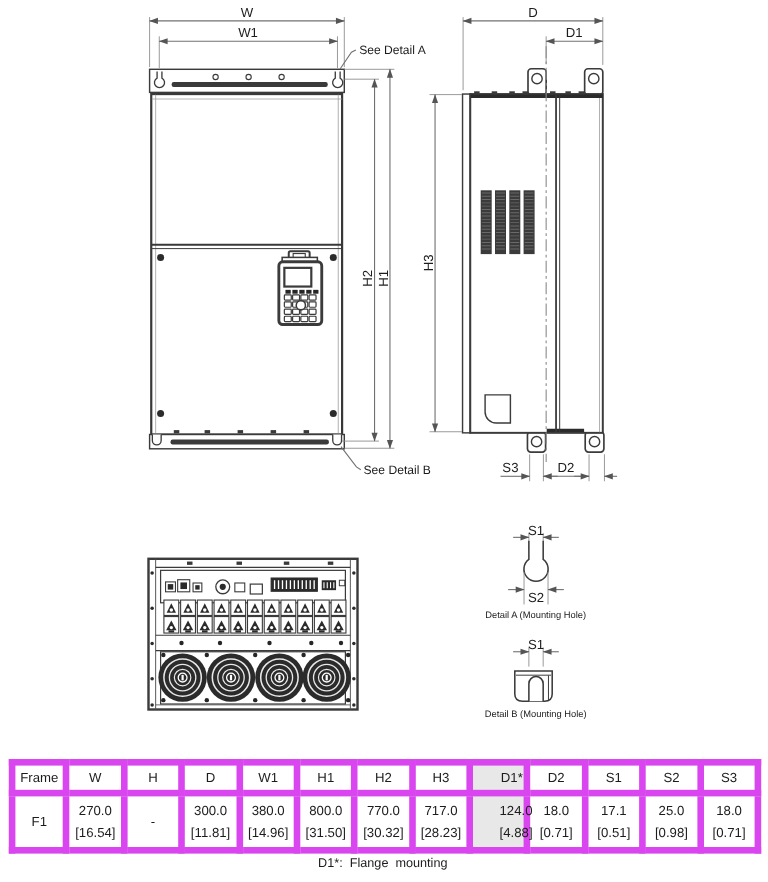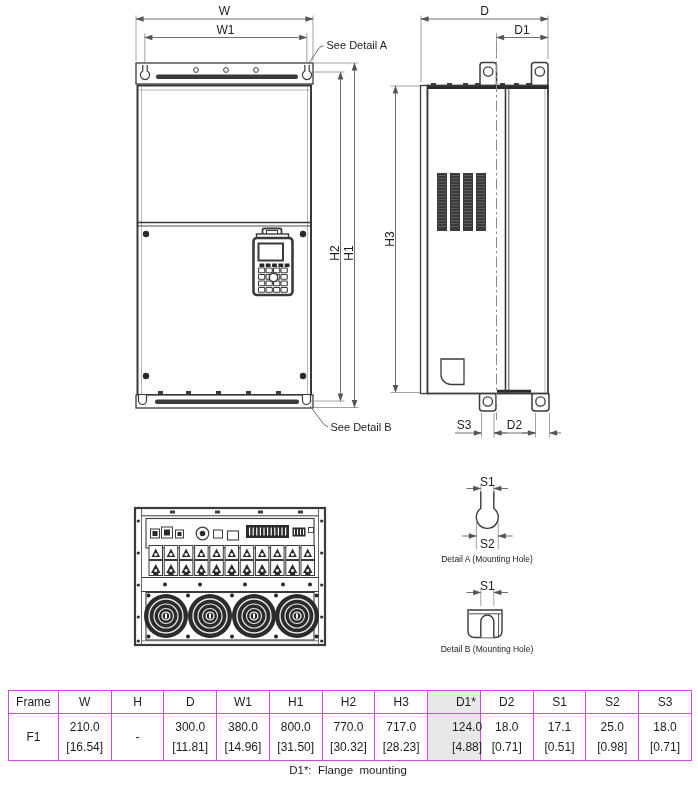--- a/index.html
+++ b/index.html
@@ -9,21 +9,21 @@
   .lab{font-size:12px;}
   .small{font-size:11px;}
   .cap{font-size:8.5px;}
   .ln{stroke:#3b3b3b;fill:none;}
   .fw{fill:#fff;stroke:#3b3b3b;}
   .dim{stroke:#707070;stroke-width:1;fill:none;}
   .ext{stroke:#8c8c8c;stroke-width:0.8;fill:none;}
   .twrap{padding:0 6px 0 8px;}
   .unit{font-size:11.5px;text-align:right;white-space:pre;margin:0 2px 2px 0;}
   table{width:100%;border-collapse:collapse;table-layout:fixed;text-align:center;}
-  th,td{border:1px solid #d946ef;font-weight:normal;font-size:12px;padding:0;}
+  th,td{border:6px solid #d946ef;font-weight:normal;font-size:12px;padding:0;}
   th{height:22px;}
   .cell{display:flex;flex-direction:column;justify-content:center;height:46px;line-height:20px;}
   .in:empty{display:none;}
   .hl{background:#e8e8e8;padding-left:24px;}
   .fnote{font-size:11.5px;text-align:center;white-space:pre;margin:3px 4px 0 0;}
 </style>
 </head>
 <body>
 
 <svg width="698" height="690" viewBox="0 0 698 690">
@@ -362,21 +362,21 @@
       <th>S3</th>
     </tr>
     <tr>
       <td>
             <div class="cell">
               <div>F1</div>
             </div>
           </td>
       <td>
             <div class="cell">
-              <div class="mm">210.0</div>
+              <div class="mm">270.0</div>
               <div class="in">[16.54]</div>
             </div>
           </td>
       <td>
             <div class="cell">
               <div class="mm">-</div>
             </div>
           </td>
       <td>
             <div class="cell">

